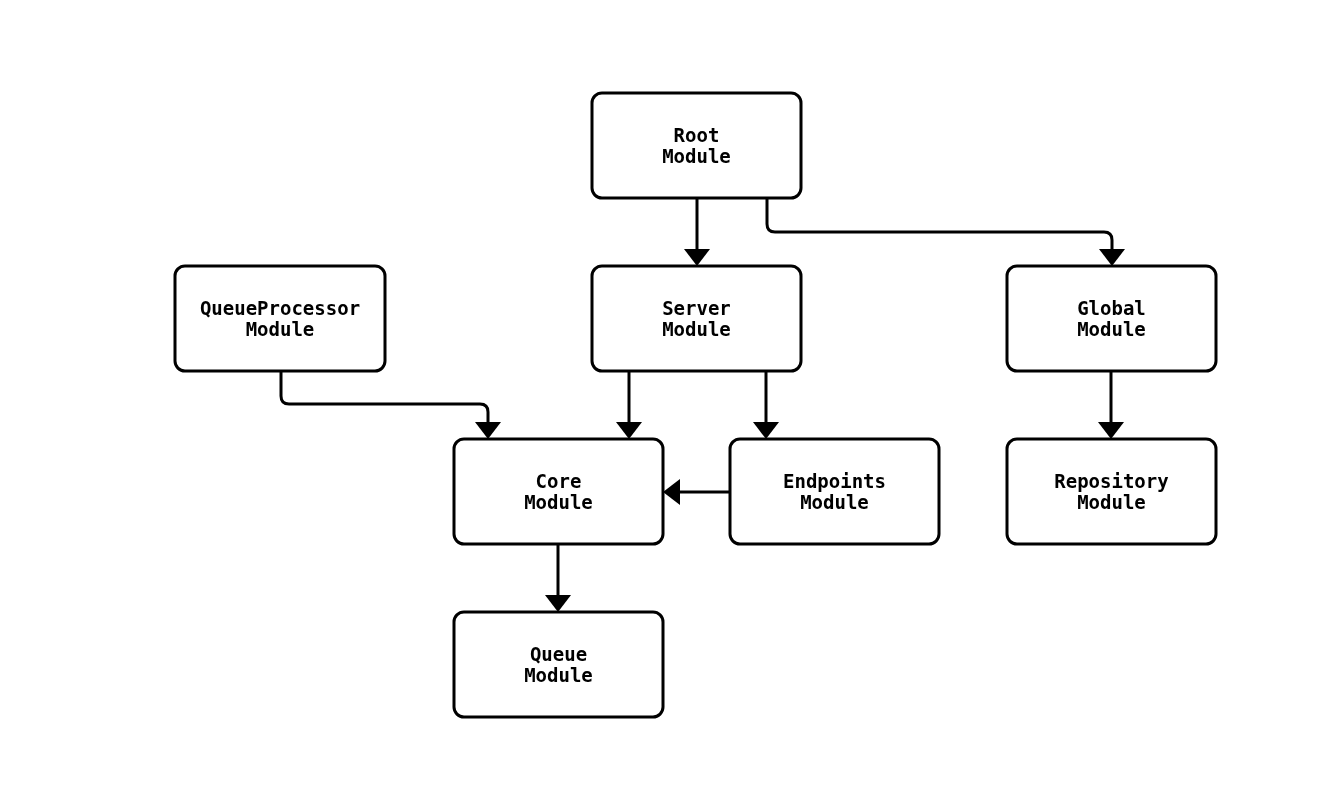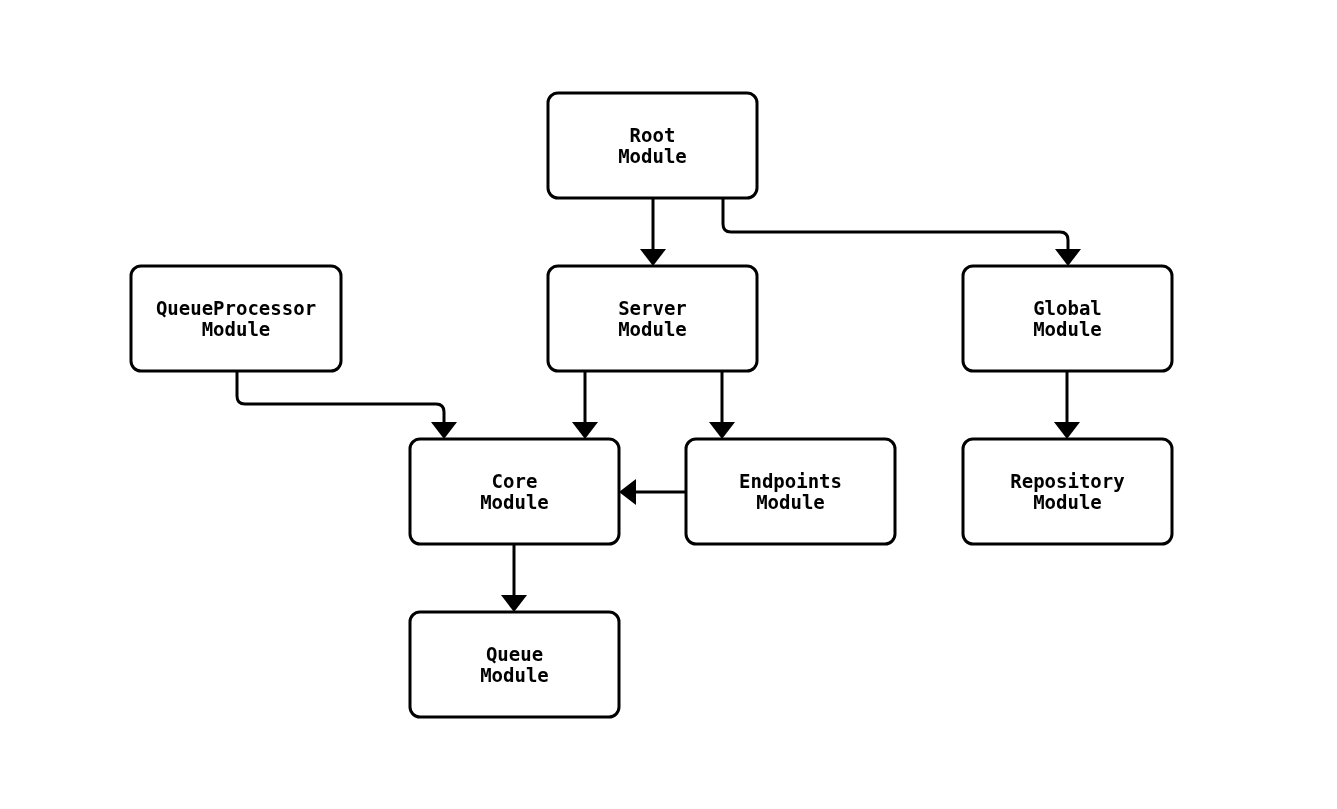--- a/index.html
+++ b/index.html
@@ -9,20 +9,21 @@
     height: 809px;
     background: #ffffff;
     overflow: hidden;
     font-family: "DejaVu Sans Mono", monospace;
   }
   .canvas {
     position: relative;
     width: 1228px;
     height: 809px;
     background: #ffffff;
+    padding-left: 44px;
   }
   svg { display: block; }
   .node-label {
     font-family: "DejaVu Sans Mono", "Liberation Mono", monospace;
     font-weight: bold;
     font-size: 19px;
   }
 </style>
 </head>
 <body>

